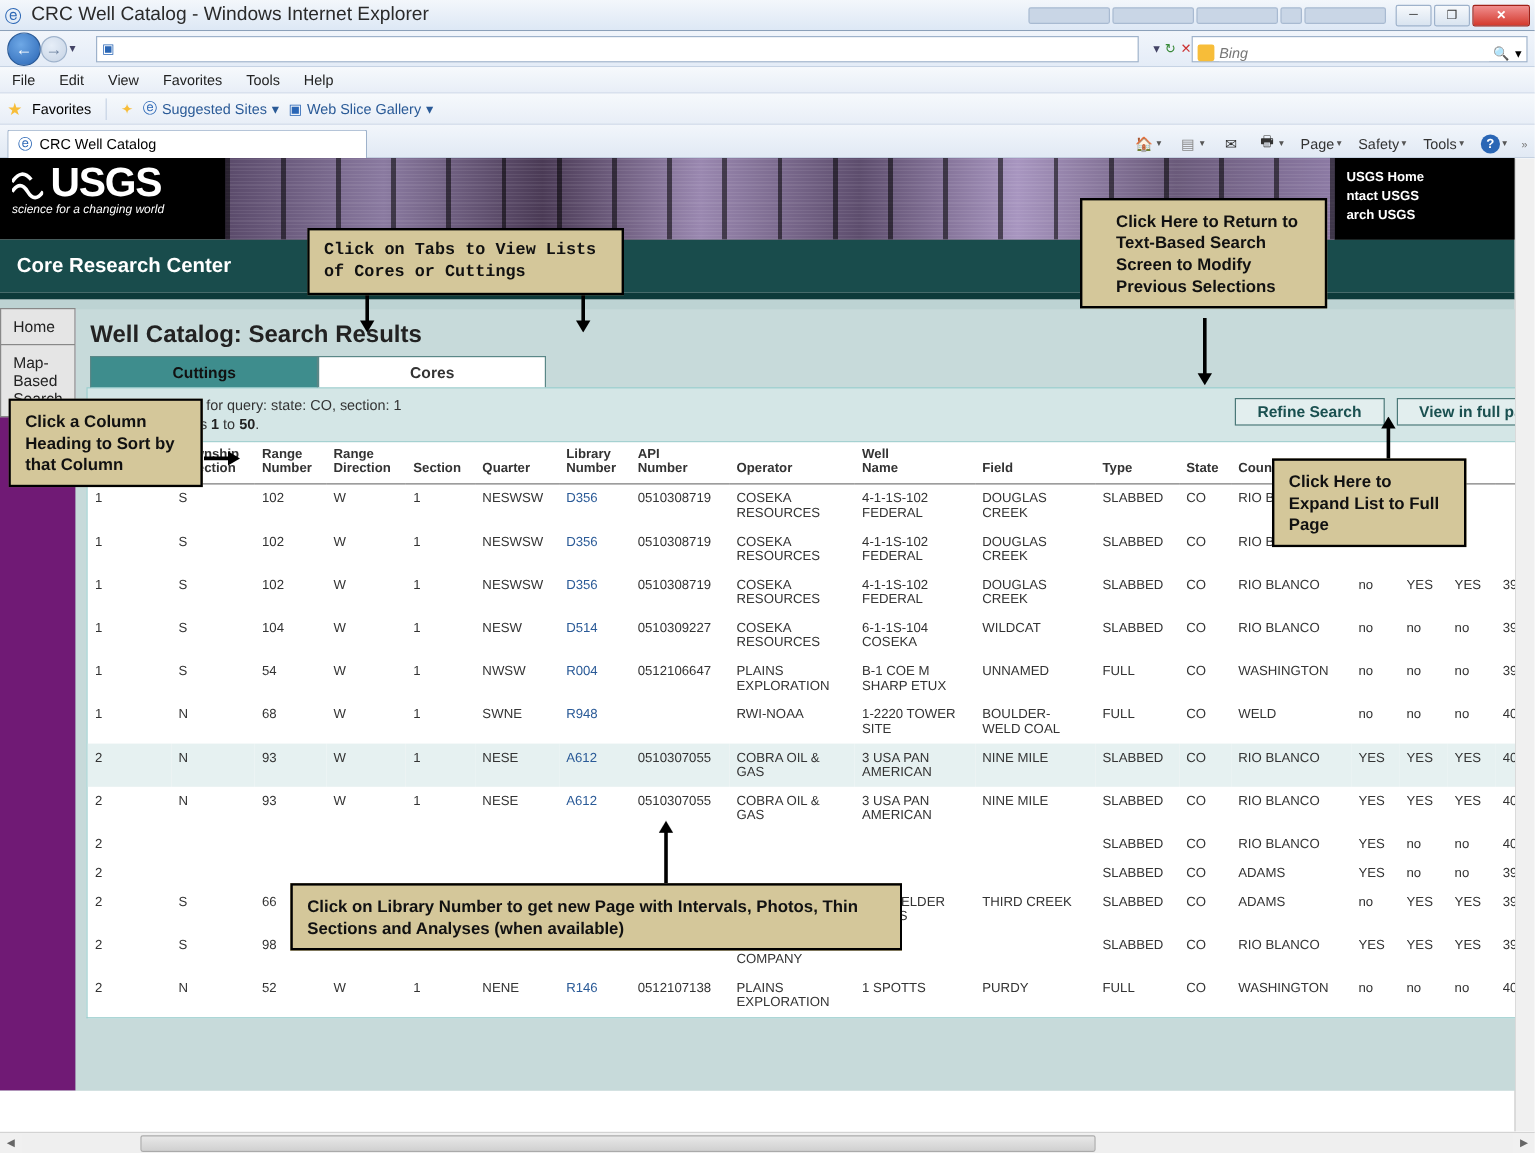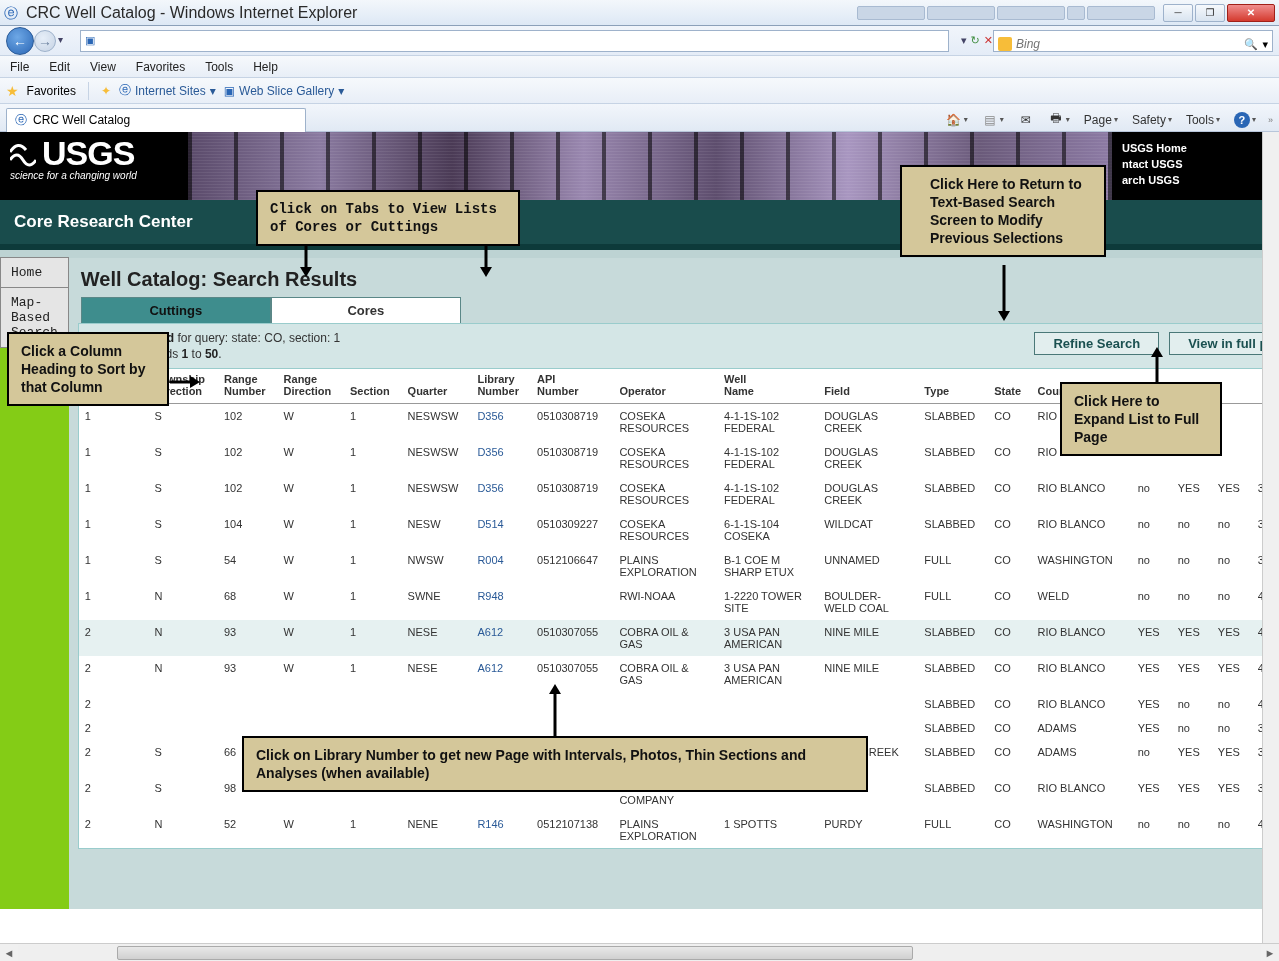--- a/index.html
+++ b/index.html
@@ -67,21 +67,21 @@
     .rock-banner::before { content:""; position:absolute; inset:0; background: repeating-linear-gradient(90deg, rgba(0,0,0,.55) 0 4px, rgba(0,0,0,0) 4px 46px), repeating-linear-gradient(0deg, rgba(255,255,255,.07) 0 1px, rgba(0,0,0,0) 1px 3px);}
     .usgs-links { width: 150px; background:#000; font-size:11px; font-weight:bold; padding: 8px 10px; line-height:16px;}
     
     
     .crc-bar { height: 44px; background:#194c4c; color:#fff; display:flex; align-items:center; padding: 0 14px; font-size: 17px; font-weight:bold;}
     .thin-green { height: 6px; background:#0d3a3a;}
     .pale-green { height: 8px; background:#bdd3d3;}
     
     
     .main { display:flex; background:#a9c5c5;}
-    .sidebar { width: 186px; background:#84cc16; padding: 0; font-family: Liberation Mono, monospace; }
+    .sidebar { width: 186px; background:#701a75; padding: 0; }
     .side-item { display:block; background:#e5e5e5; border:1px solid #888; margin:-1px 0 0 0; padding: 7px 10px; font-size:13px; color:#222; cursor:pointer;}
     .body-col { flex:1; background:#c7dada; padding: 0;}
     
     .page-title { font-size: 20px; font-weight:bold; color:#222; padding: 10px 12px 6px 12px;}
     
     
     .tabset { display:flex; padding: 0 12px; gap:0; height: 26px;}
     .tab { width: 190px; text-align:center; line-height:25px; font-size:13px; font-weight:bold; border:1px solid #5a8787; border-bottom:none; }
     .tab.active { background:#fff; color:#333;}
     .tab.inactive { background:#3e8d8d; color:#111;}
@@ -169,21 +169,21 @@
     <span class="menu-item">Help</span>
   </div>
 
   <div class="fav-row">
     <span class="fav-star">★</span>
     <span>Favorites</span>
     <span class="sep-v"></span>
     <span class="fav-star" style="font-size:12px">✦</span>
     <span class="fav-link">
         <span class="ie-page">ⓔ</span>
-        <span>Internet Sites</span>
+        <span>Suggested Sites</span>
         <span>▾</span>
     </span>
     <span class="fav-link">
         <span class="ie-page">▣</span>
         <span>Web Slice Gallery</span>
         <span>▾</span>
     </span>
   </div>
 
   <div class="tabs-row">
@@ -598,21 +598,21 @@
         <line x1="0" y1="10" x2="22" y2="10" stroke="#000" stroke-width="3"></line>
         <polygon points="30,10 20,4 20,16" fill="#000"></polygon>
       </svg>
 
     <div class="callout" style="left:1060px; top:250px; width:162px;">Click Here to Expand List to Full Page</div>
     <svg class="arrow" style="left:1147px; top:215px;" width="20" height="38">
         <line x1="10" y1="38" x2="10" y2="8" stroke="#000" stroke-width="3"></line>
         <polygon points="10,0 4,10 16,10" fill="#000"></polygon>
       </svg>
 
-    <div class="callout" style="left:242px; top:604px; width:626px;">Click on Library Number to get new Page with Intervals, Photos, Thin Sections and Analyses (when available)</div>
+    <div class="callout" style="left:242px; top:604px; width:510px;">Click on Library Number to get new Page with Intervals, Photos, Thin Sections and Analyses (when available)</div>
     <svg class="arrow" style="left:545px; top:552px;" width="20" height="55">
         <line x1="10" y1="55" x2="10" y2="8" stroke="#000" stroke-width="3"></line>
         <polygon points="10,0 4,10 16,10" fill="#000"></polygon>
       </svg>
   </div>
 
   <div class="h-scroll">
     <span class="h-arrow">◄</span>
     <div class="h-track">
         <div class="h-thumb"></div>

